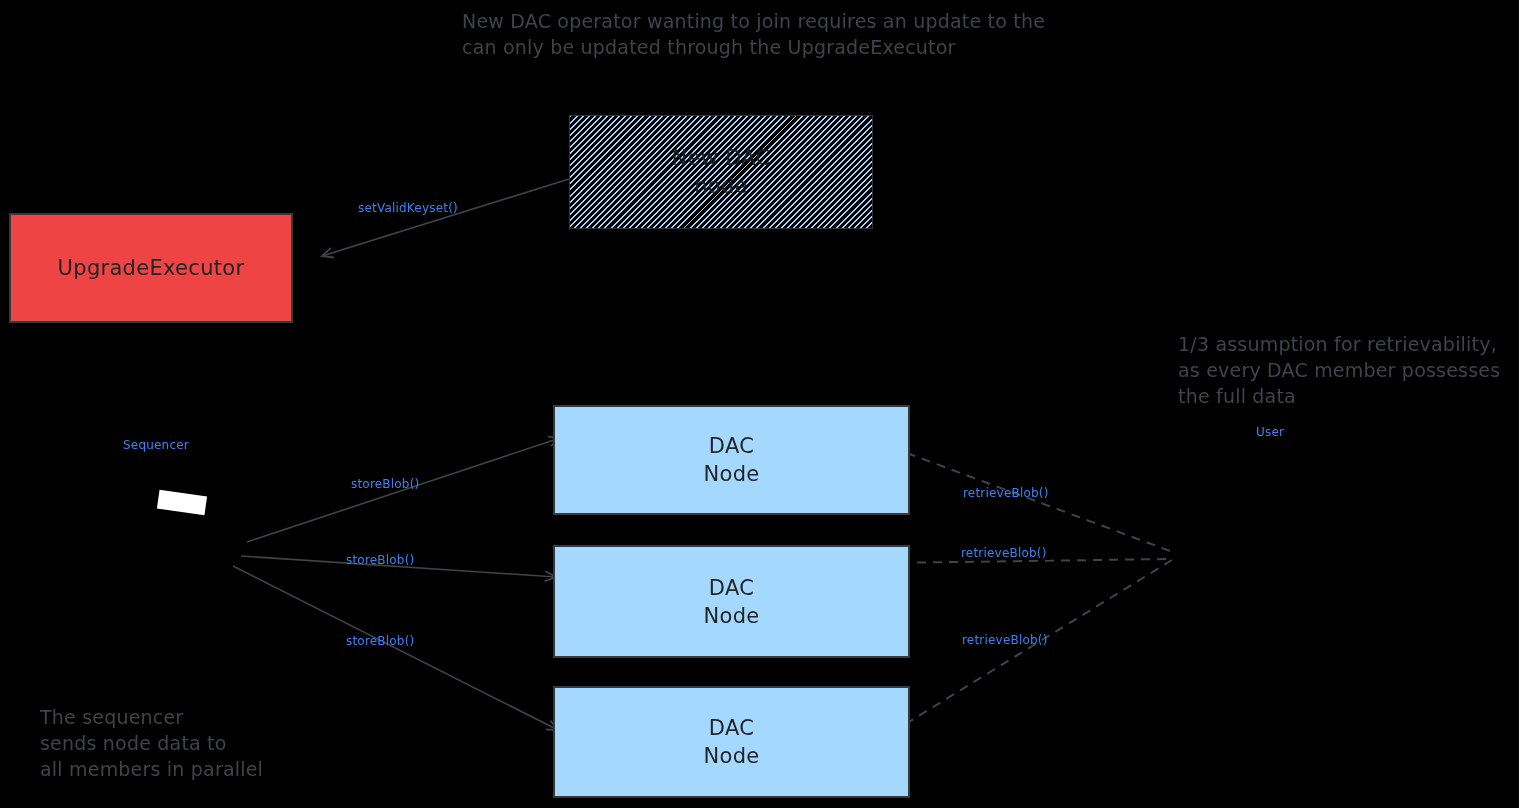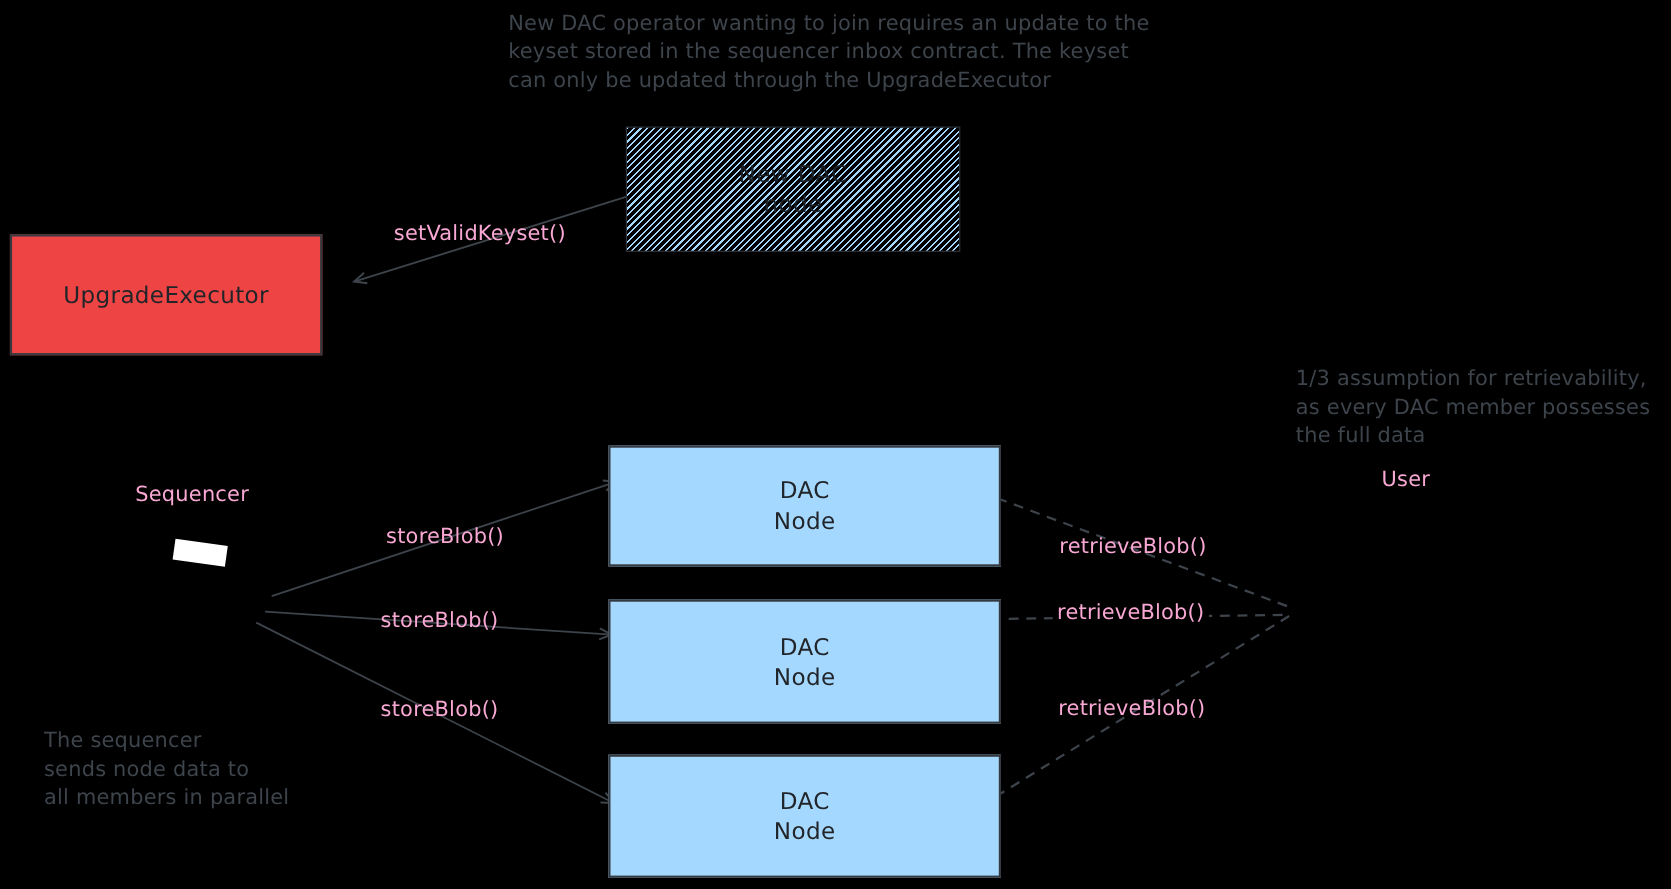--- a/index.html
+++ b/index.html
@@ -16,22 +16,22 @@
   .note {
     position: absolute;
     font-size: 19px;
     line-height: 26px;
     color: #3d444b;
     white-space: nowrap;
     letter-spacing: 0.2px;
   }
   .edge-label {
     position: absolute;
-    font-size: 19px;
-    color: #f9a8d4;
+    font-size: 12px;
+    color: #3b82f6;
     white-space: nowrap;
     letter-spacing: 0.2px;
   }
   .box {
     position: absolute;
     display: flex;
     flex-direction: column;
     align-items: center;
     justify-content: center;
     box-sizing: border-box;
@@ -87,21 +87,20 @@
     <path d="M241,556 L556,577" fill="none" stroke="#3d444b" stroke-width="1.6" marker-end="url(#ah)"></path>
     <path d="M233,566 L558,730" fill="none" stroke="#3d444b" stroke-width="1.6" marker-end="url(#ah)"></path>
 
     <path d="M1170,551 L888,446" fill="none" stroke="#3d444b" stroke-width="2" stroke-dasharray="9 7" marker-end="url(#ah)"></path>
     <path d="M1166,559 L888,563" fill="none" stroke="#3d444b" stroke-width="2" stroke-dasharray="9 7" marker-end="url(#ah)"></path>
     <path d="M1172,560 L886,736" fill="none" stroke="#3d444b" stroke-width="2" stroke-dasharray="9 7" marker-end="url(#ah)"></path>
   </svg>
 
   <div class="note" style="left:462px; top:8px;">
     <div>New DAC operator wanting to join requires an update to the</div>
-    <div>keyset stored in the sequencer inbox contract. The keyset</div>
     <div>can only be updated through the UpgradeExecutor</div>
   </div>
 
   <div class="box hatch-box">
     <div class="bl">New DAC</div>
     <div class="bl">node</div>
   </div>
 
   <div class="edge-label" style="left:358px; top:201px;">setValidKeyset()</div>
 
@@ -134,19 +133,19 @@
   <div class="edge-label" style="left:962px; top:633px;">retrieveBlob()</div>
 
   <div class="note" style="left:1178px; top:331px;">
     <div>1/3 assumption for retrievability,</div>
     <div>as every DAC member possesses</div>
     <div>the full data</div>
   </div>
 
   <div class="edge-label" style="left:1256px; top:425px;">User</div>
 
-  <div class="note" style="left:40px; top:660px;">
+  <div class="note" style="left:40px; top:704px;">
     <div>The sequencer</div>
     <div>sends node data to</div>
     <div>all members in parallel</div>
   </div>
 
 </div>
 
 </body></html>

